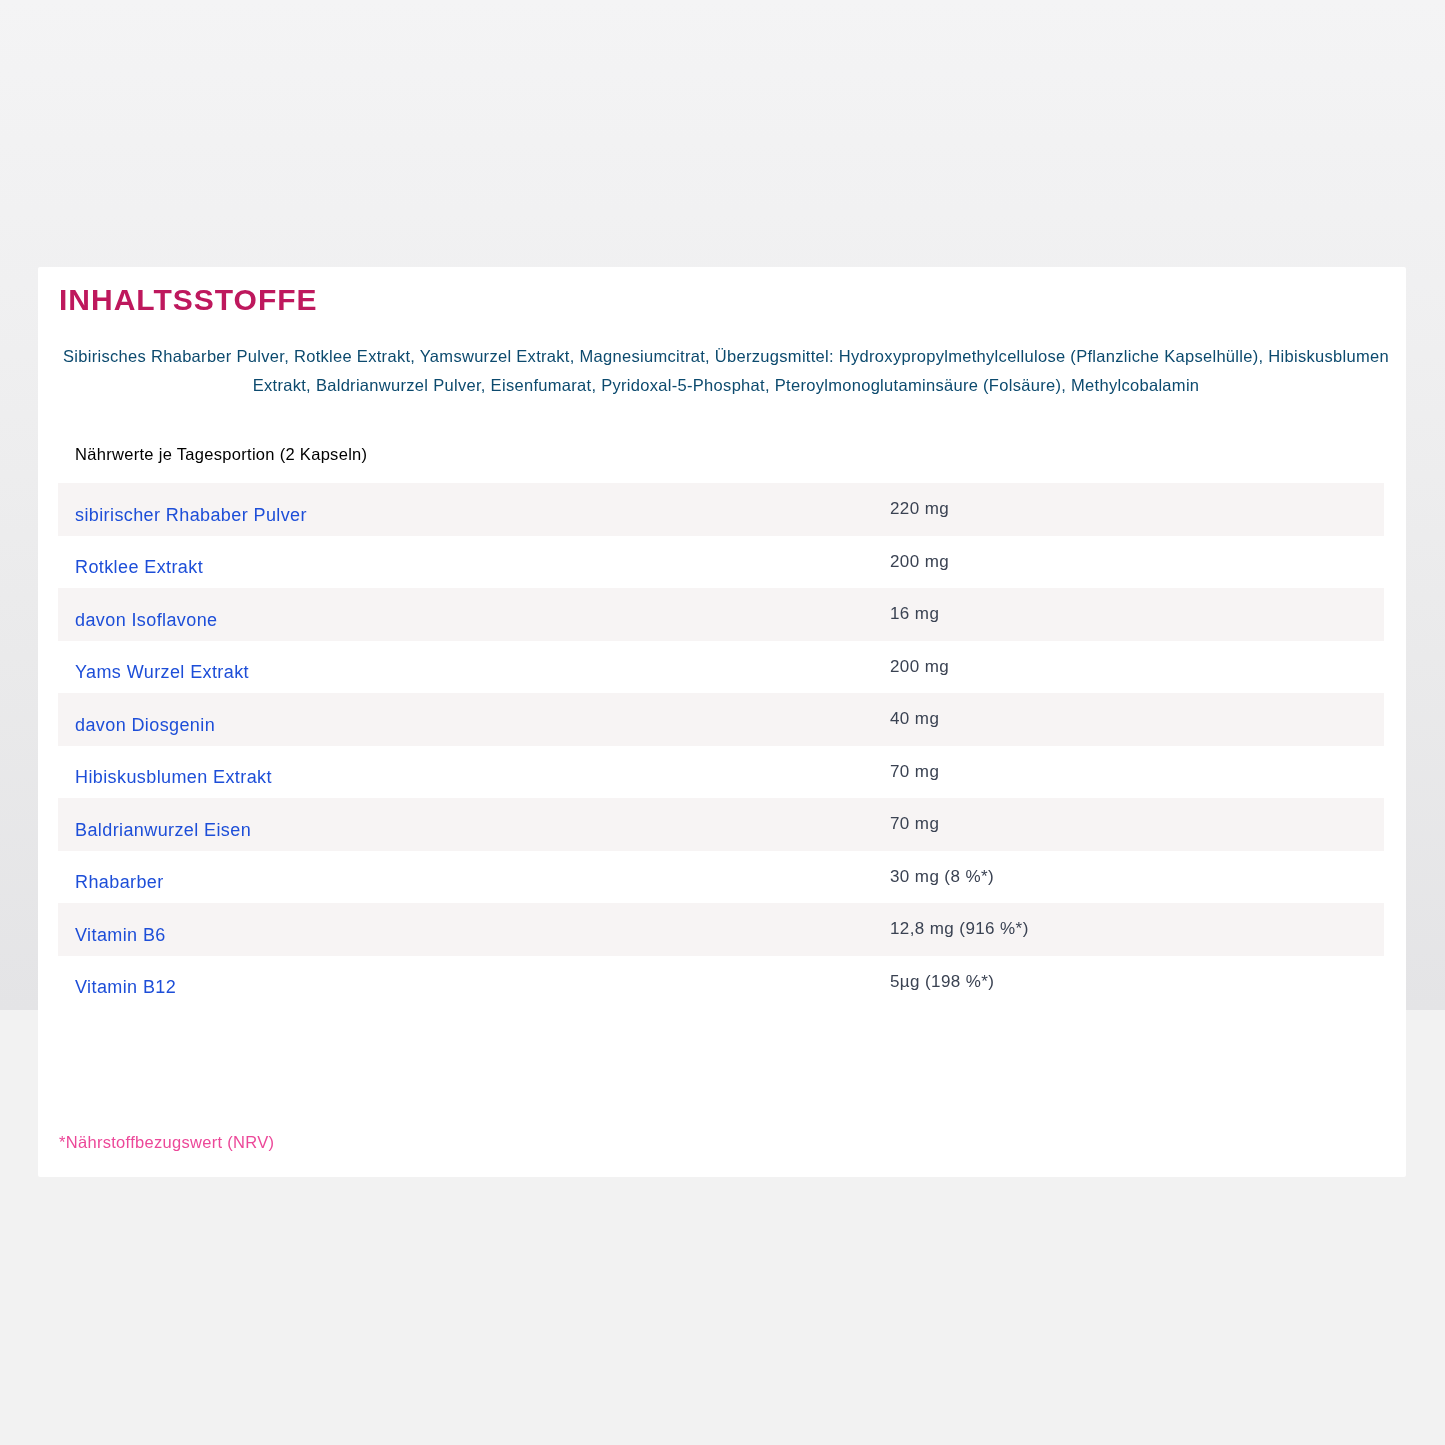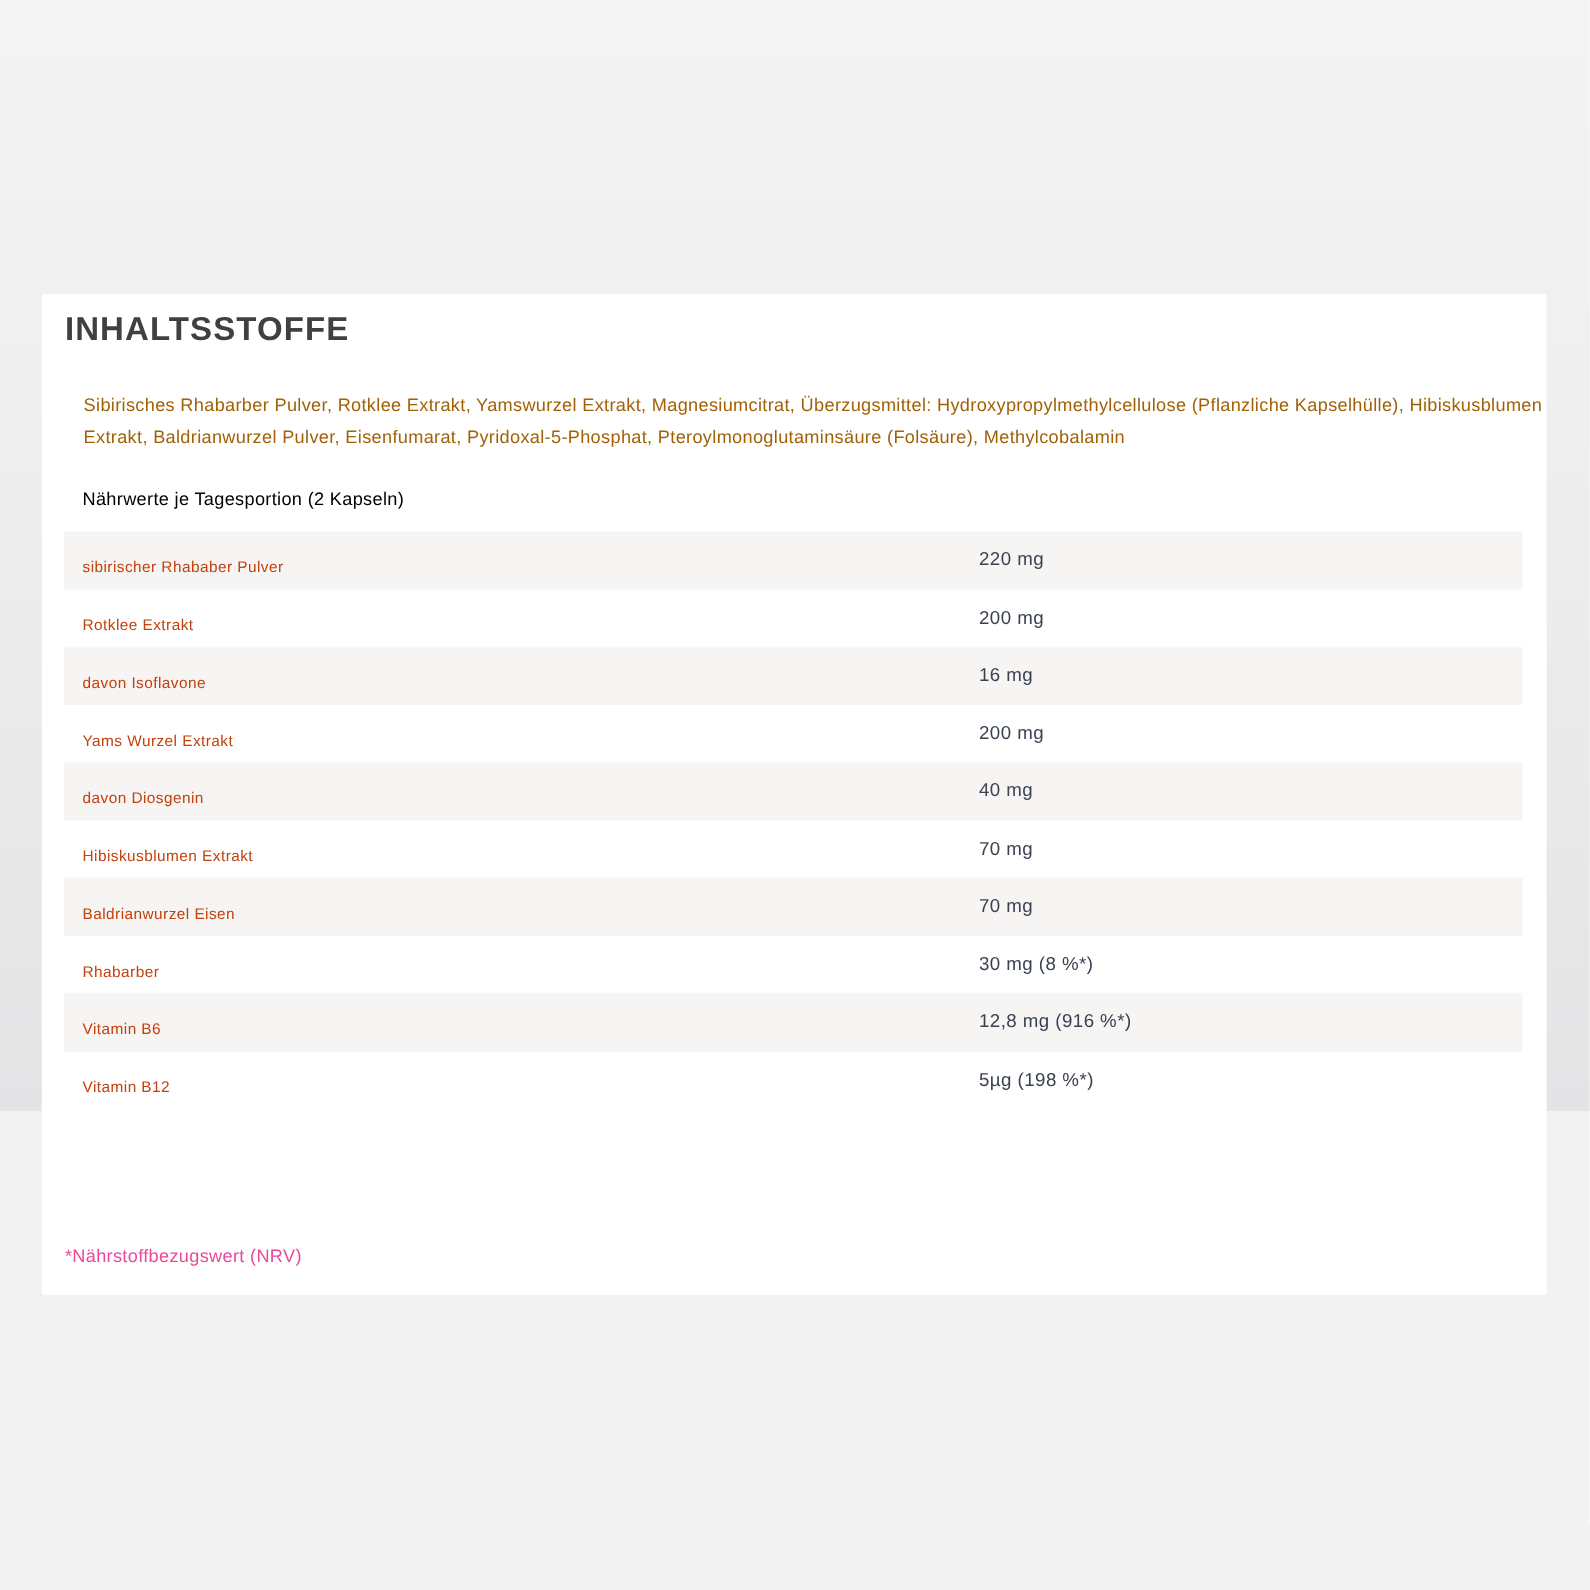--- a/index.html
+++ b/index.html
@@ -32,32 +32,33 @@
     border-radius: 2px;
   }
   .card-title {
     position: absolute;
     left: 21px;
     top: 16px;
     margin: 0;
     font-size: 30px;
     font-weight: 700;
     letter-spacing: 1px;
-    color: #404040;
+    color: #be185d;
   }
   .ingredients {
     position: absolute;
     left: 21px;
     top: 71px;
     width: 1326px;
-    margin: 17px;
+    margin: 4px;
     font-size: 16.5px;
     line-height: 28.5px;
     letter-spacing: 0.3px;
-    color: #a16207;
+    color: #0c4a6e;
+    text-align: center;
   }
   .table-header {
     position: absolute;
     left: 37px;
     top: 178px;
     font-size: 16.5px;
     letter-spacing: 0.3px;
     color: #000000;
   }
   .rows {
@@ -70,23 +71,23 @@
     height: 52.5px;
     display: flex;
     align-items: center;
     position: relative;
   }
   .row.shaded {
     background: #f7f4f4;
   }
   .row-label {
     padding-left: 17px;
-    font-size: 14px;
+    font-size: 18px;
     letter-spacing: 0.4px;
-    color: #c2410c;
+    color: #1d4ed8;
     margin-top: 12px;
   }
   .row-value {
     position: absolute;
     left: 832px;
     font-size: 17px;
     letter-spacing: 0.4px;
     color: #3a4252;
   }
   .footnote {

